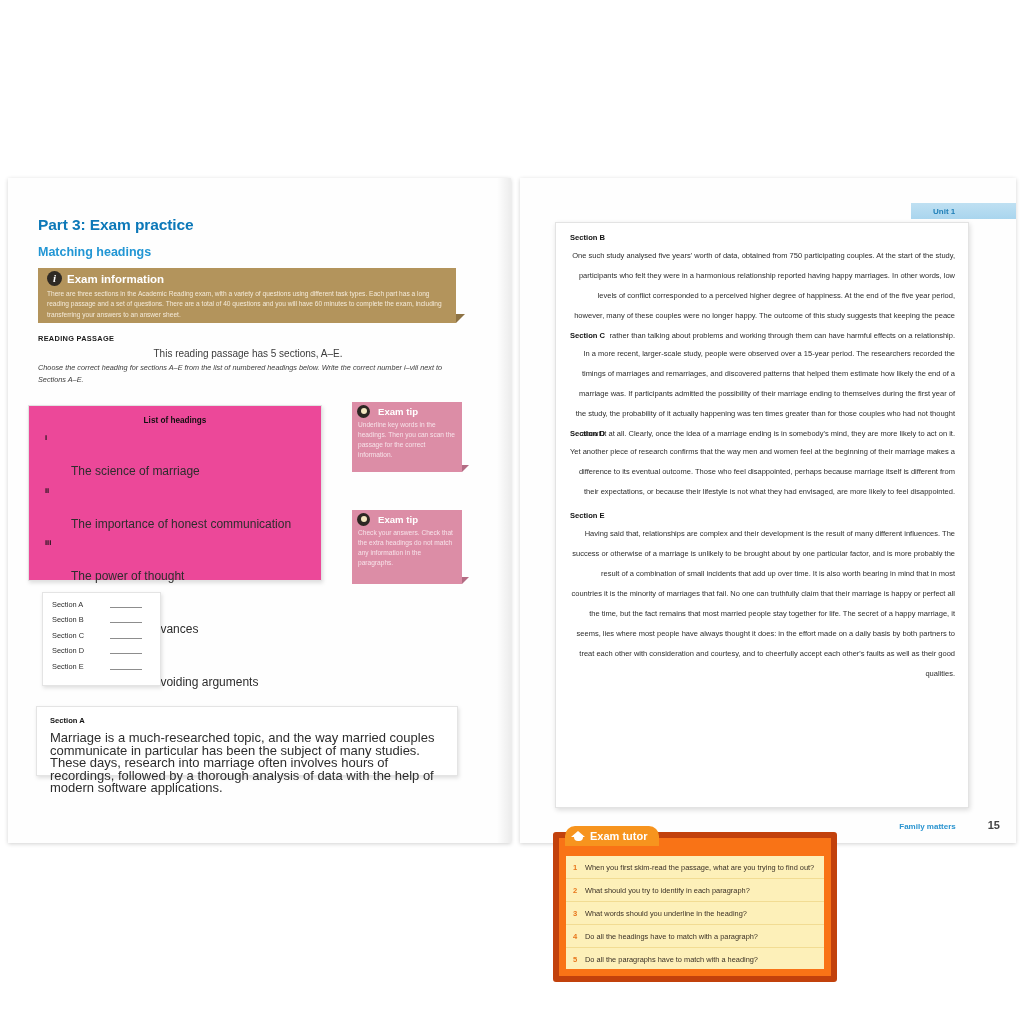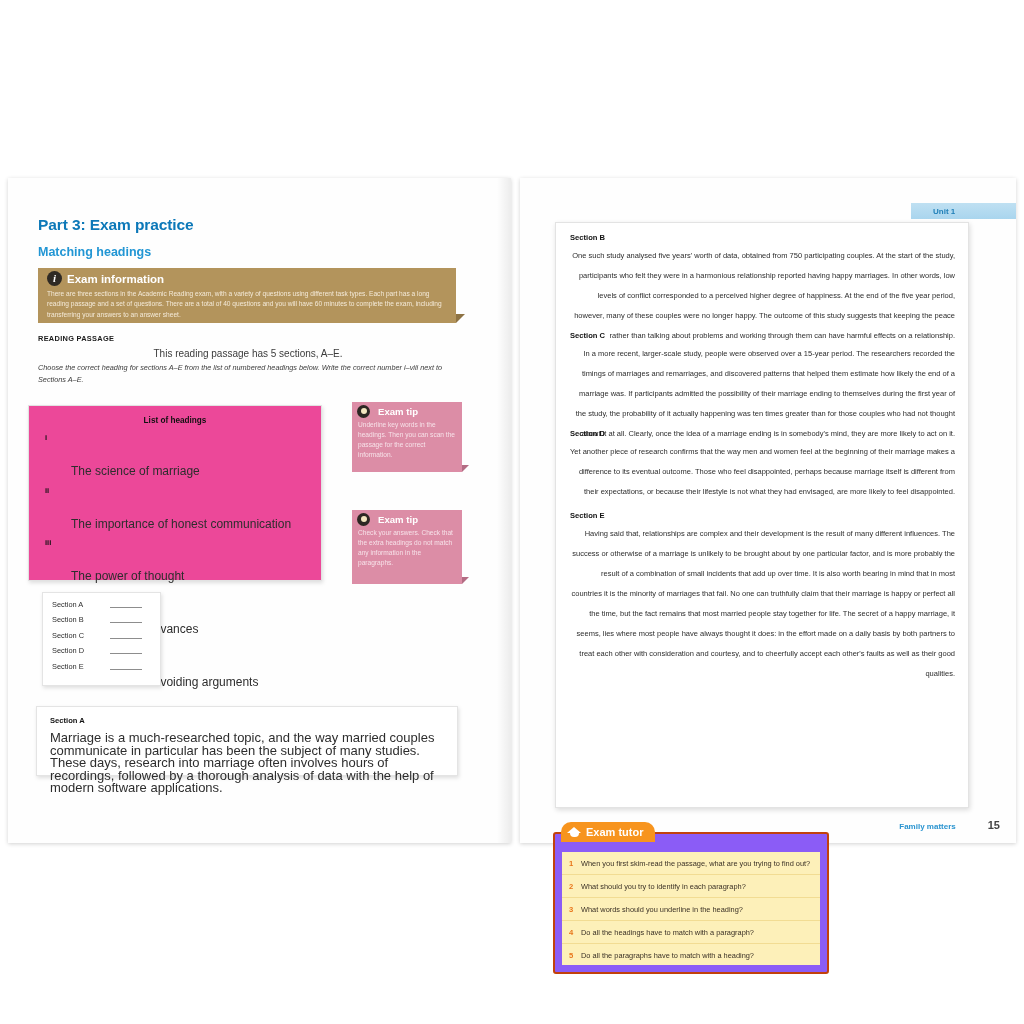--- a/index.html
+++ b/index.html
@@ -193,21 +193,21 @@
   .sec-b { font-size:7.5px; line-height:20px; color:#2d2d2d; margin-top:4px;text-align:right; }
 
   .sec-b2 { top:10px; }
   .sec-c  { top:108px; }
   .sec-d  { top:206px; }
   .sec-e  { top:288px; }
 
   
   .tutor {
     position:absolute; left:33px; top:654px; width:272px; height:138px;
-    background:#8b5cf6; border:2px solid #c2410c;
+    background:#f97316; border:6px solid #c2410c;
     border-radius:3px;
   }
   .tutor-head {
     position:absolute; left:6px; top:-12px;
     height:20px; padding:0 12px 0 6px;
     background:#f7941e; border-radius:10px 10px 0 0;
     display:flex; align-items:center; gap:4px;
   }
   .cap-icon {
     width:15px; height:11px; position:relative;

